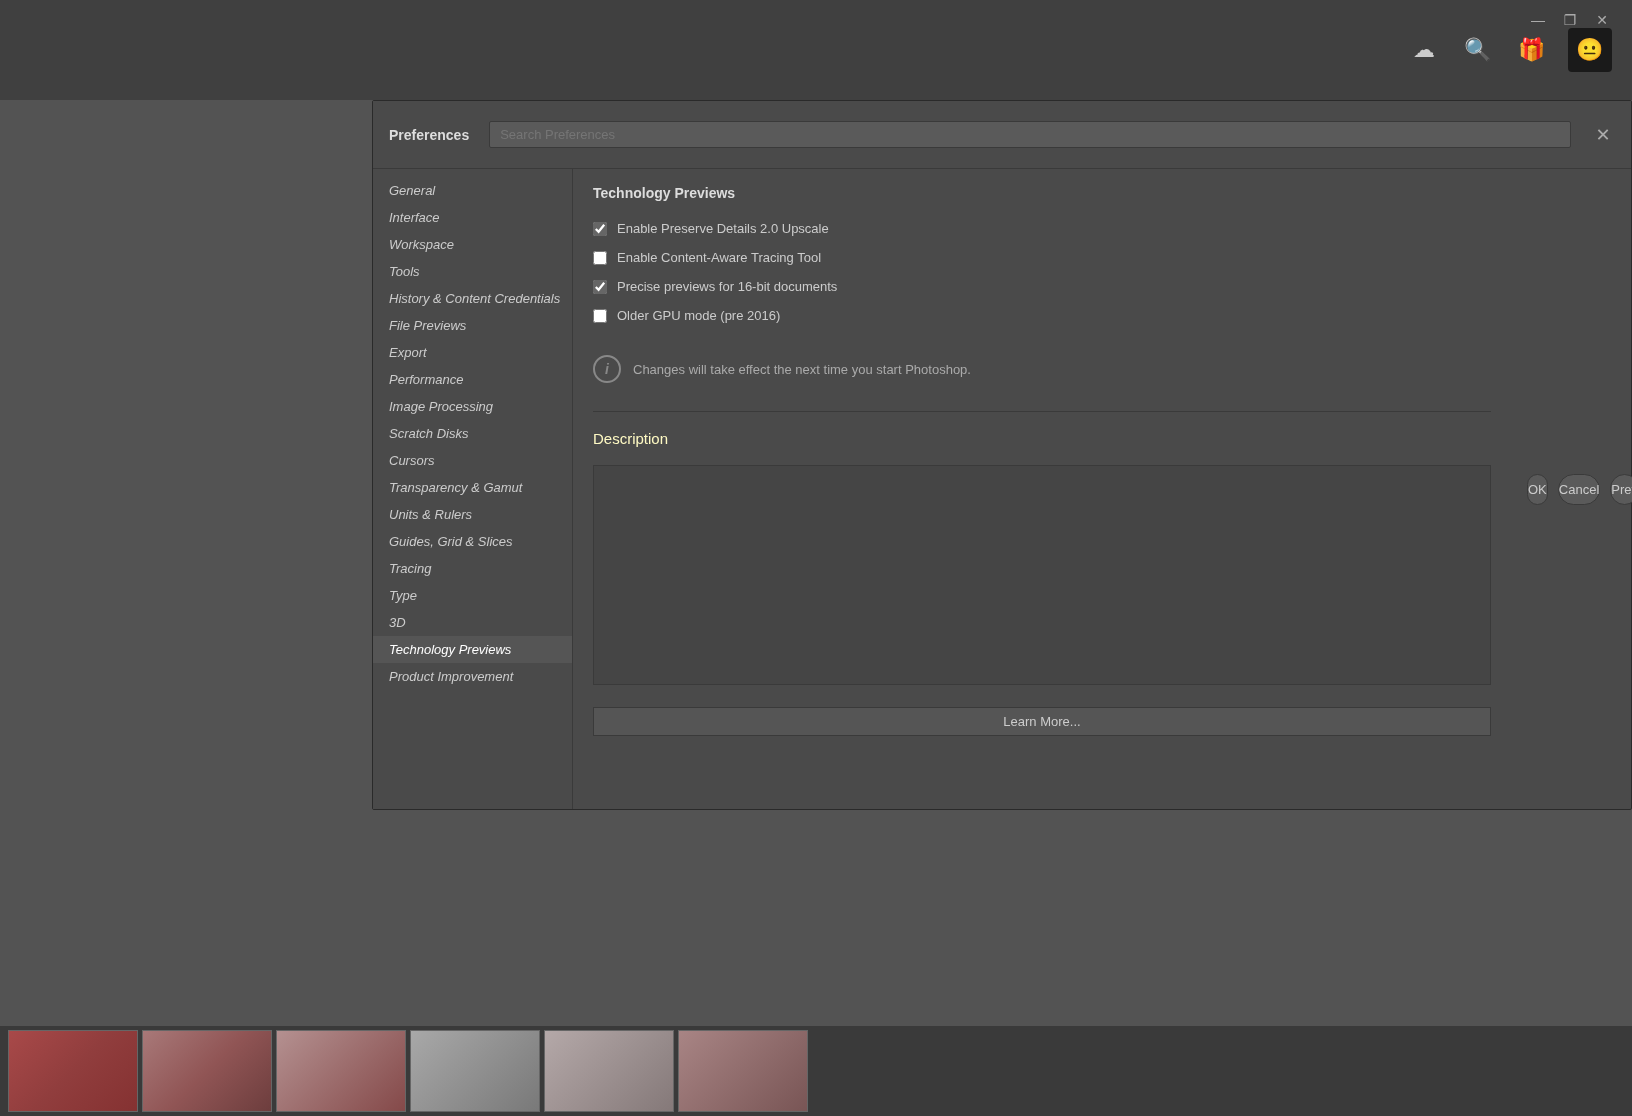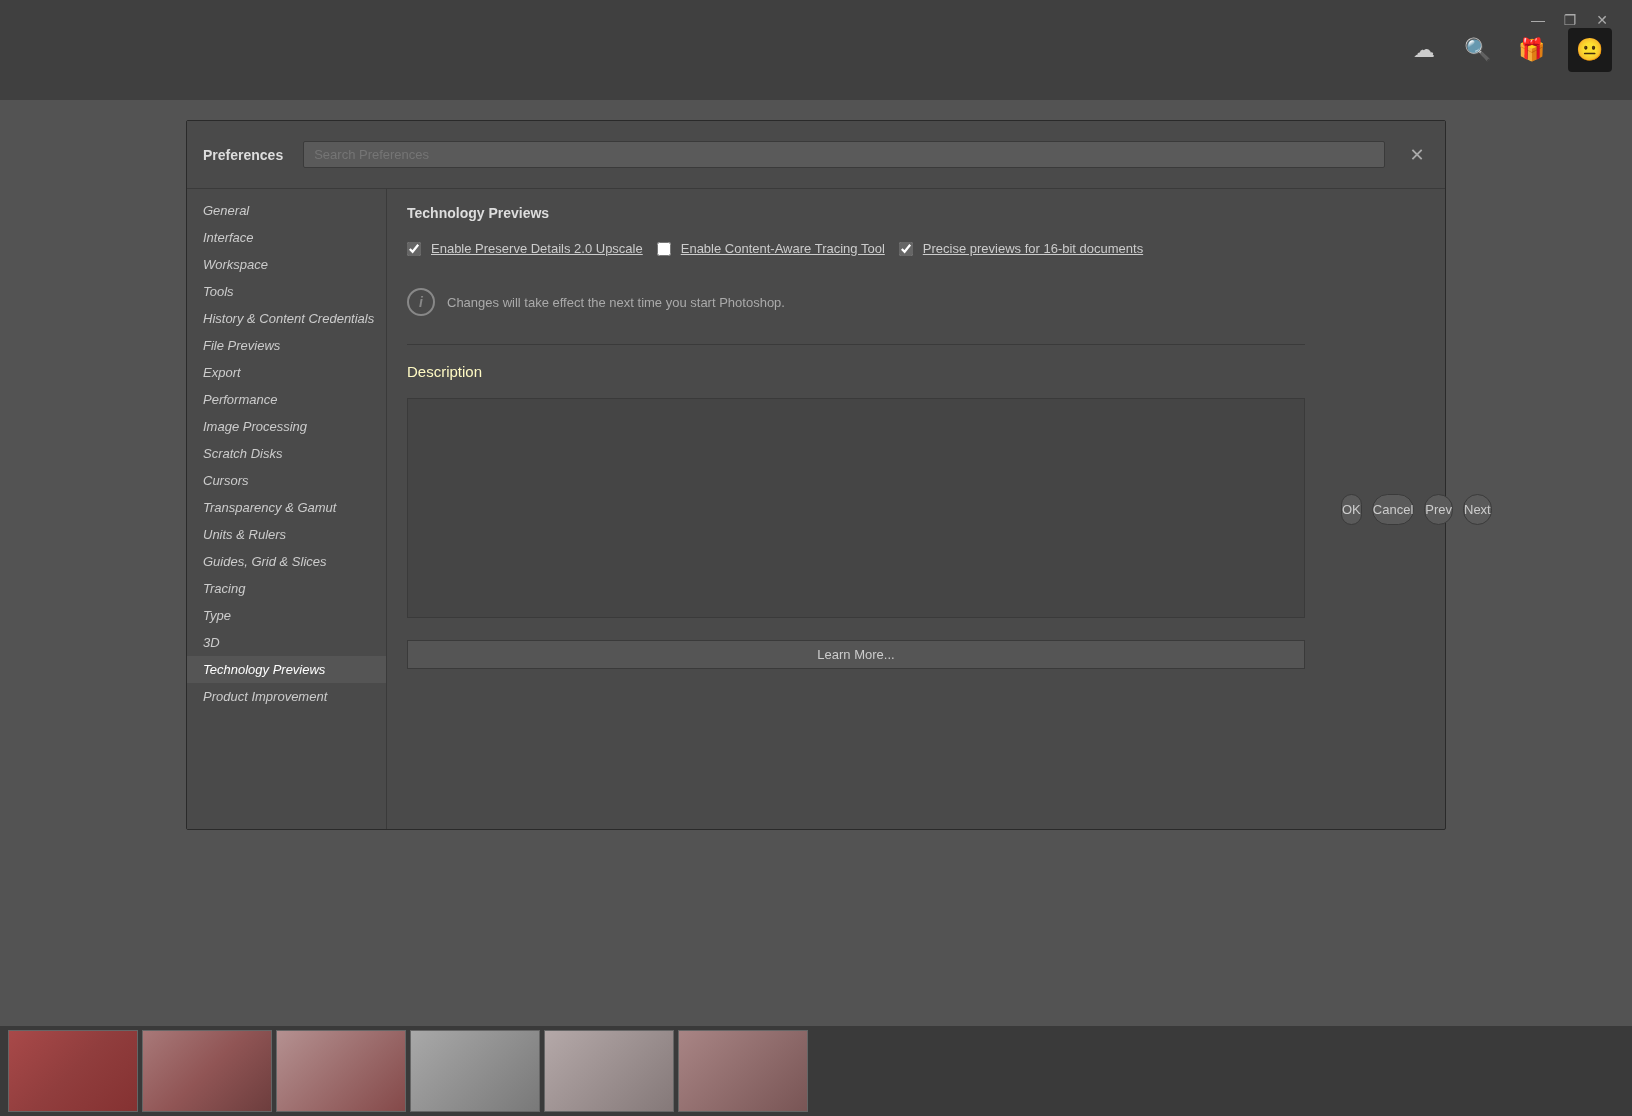--- a/index.html
+++ b/index.html
@@ -65,22 +65,21 @@
       justify-content: center;
     }
 
     
     .main-bg {
       width: 100%;
       height: calc(100% - 100px - 90px);
       background: #535353;
       display: flex;
       align-items: flex-start;
-      justify-content: center;
-      padding-top: 20px;
+      justify-content: flex-end;
     }
 
     
     .dialog {
       width: 1260px;
       background: #4a4a4a;
       border: 1px solid #2a2a2a;
       border-radius: 2px;
       position: relative;
     }
@@ -167,24 +166,23 @@
     .section-title {
       font-size: 14px;
       color: #ddd;
       font-weight: 600;
       margin-bottom: 8px;
     }
 
     
     .checkbox-group {
       display: flex;
-      flex-direction: row;
+      flex-direction: column;
       gap: 14px;
       margin-bottom: 10px;
-      text-decoration: underline;
     }
     .checkbox-item {
       display: flex;
       align-items: center;
       gap: 10px;
       cursor: pointer;
     }
     .checkbox-item input[type="checkbox"] {
       width: 14px;
       height: 14px;
@@ -382,20 +380,24 @@
           <label class="checkbox-item">
             <input type="checkbox" style="">
             <span class="checkbox-label">Enable Content-Aware Tracing Tool</span>
           </label>
 
           <label class="checkbox-item">
             <input type="checkbox" checked="" style="">
             <span class="checkbox-label">Precise previews for 16-bit documents</span>
           </label>
 
+          <label class="checkbox-item">
+            <input type="checkbox" style="">
+            <span class="checkbox-label">Older GPU mode (pre 2016)</span>
+          </label>
 
         </div>
 
         <div class="info-notice">
           <div class="info-icon">
               <i>i</i>
             </div>
           <span>Changes will take effect the next time you start Photoshop.</span>
         </div>
 

